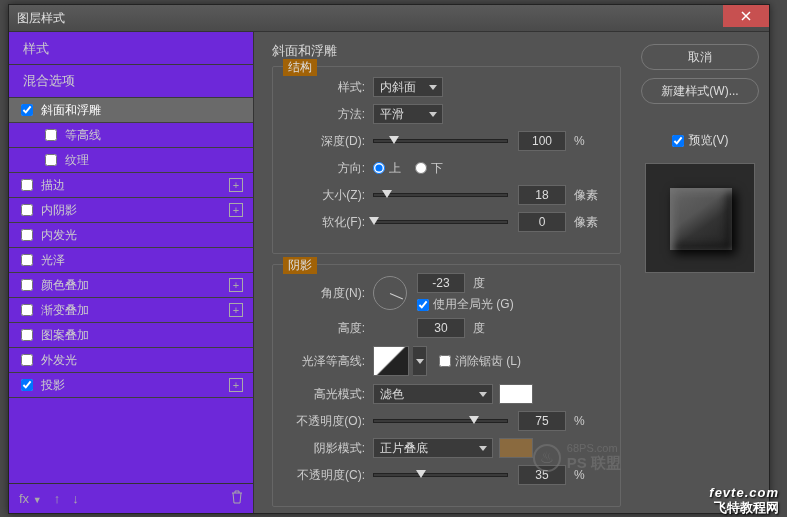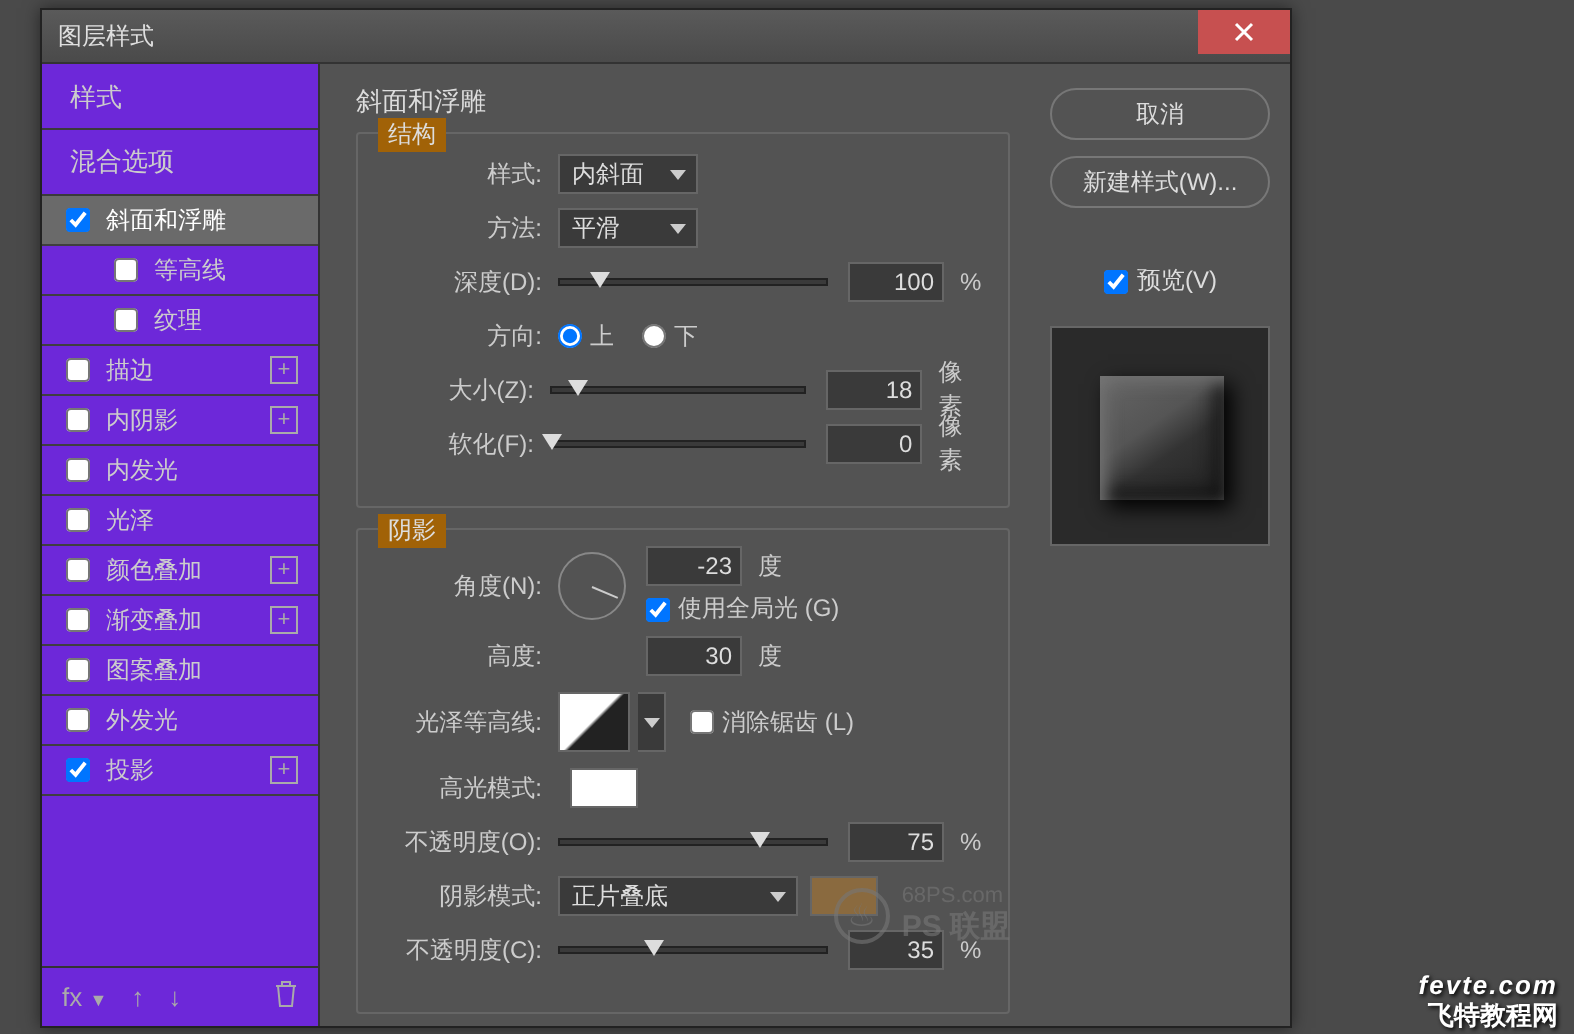--- a/index.html
+++ b/index.html
@@ -1,17 +1,17 @@
 <!DOCTYPE html>
 <html><head>
 <meta charset="utf-8">
 <style>
 * { margin: 0; padding: 0; box-sizing: border-box; font-family: "Microsoft YaHei", Arial, sans-serif; }
 body { background: #4a4a4a; width: 787px; height: 517px; overflow: hidden; position: relative; }
-.window { position: absolute; top: 4px; left: 20px; width: 626px; height: 510px; background: #535353; border: 1px solid #222; box-shadow: 0 0 8px rgba(0,0,0,0.5); }
+.window { position: absolute; top: 4px; left: 8px; width: 762px; height: 510px; background: #535353; border: 1px solid #222; box-shadow: 0 0 8px rgba(0,0,0,0.5); }
 .titlebar { height: 27px; background: linear-gradient(#5a5a5a, #4a4a4a); display: flex; align-items: center; padding-left: 8px; color: #e0e0e0; font-size: 12px; border-bottom: 1px solid #333; position: relative; }
 .close-btn { position: absolute; right: 0; top: 0; width: 46px; height: 22px; background: #c75050; color: #fff; display: flex; align-items: center; justify-content: center; font-size: 12px; cursor: pointer; }
 .body { display: flex; height: calc(100% - 27px); }
 .left-panel { width: 245px; background: #6d28d9; border-right: 1px solid #333; display: flex; flex-direction: column; }
 .left-header { color: #ccc; font-size: 13px; padding: 8px 14px 6px; border-bottom: 1px solid #3a3a3a; }
 .blend-header { color: #ccc; font-size: 13px; padding: 7px 14px; border-bottom: 1px solid #3a3a3a; }
 .style-item { display: flex; align-items: center; padding: 5px 12px; color: #ccc; font-size: 12px; border-bottom: 1px solid #3f3f3f; cursor: pointer; position: relative; height: 25px; }
 .style-item.selected { background: #6a6a6a; color: #fff; }
 .style-item input[type=checkbox] { margin-right: 8px; width: 12px; height: 12px; }
 .style-item.sub { padding-left: 36px; }
@@ -21,21 +21,21 @@
 .center-panel { flex: 1; padding: 10px 10px 10px 18px; color: #ccc; font-size: 12px; position: relative; }
 .section-title { font-size: 13px; margin-bottom: 6px; color: #ddd; }
 .fieldset { border: 1px solid #666; border-radius: 2px; padding: 10px 12px 14px; margin-bottom: 10px; position: relative; }
 .fieldset-legend { position: absolute; top: -8px; left: 10px; background: #a16207; padding: 0 5px; color: #ddd; font-size: 12px; }
 .row { display: flex; align-items: center; margin-bottom: 7px; height: 20px; }
 .row-label { width: 88px; text-align: right; padding-right: 8px; color: #ccc; }
 .select { background: #3a3a3a; border: 1px solid #666; color: #ddd; height: 20px; padding: 0 20px 0 6px; font-size: 12px; position: relative; display: inline-flex; align-items: center; min-width: 70px; }
 .select::after { content: ""; position: absolute; right: 5px; top: 7px; border-left: 4px solid transparent; border-right: 4px solid transparent; border-top: 5px solid #ccc; }
 .slider-track { width: 135px; height: 4px; background: #3a3a3a; border: 1px solid #222; position: relative; margin-right: 10px; }
 .slider-thumb { position: absolute; top: -4px; width: 0; height: 0; border-left: 5px solid transparent; border-right: 5px solid transparent; border-top: 8px solid #ddd; transform: translateX(-5px); }
-.num-input { width: 48px; height: 20px; background: #3a3a3a; border: 1px solid #666; color: #ddd; padding: 0 4px; font-size: 12px; text-align: right; }
+.num-input { width: 48px; height: 20px; background: #3a3a3a; border: 1px solid #666; color: #ddd; padding: 0 4px; font-size: 12px; text-align: center; }
 .unit { margin-left: 8px; color: #ccc; }
 .radio-wrap { display: inline-flex; align-items: center; margin-right: 14px; }
 .radio-wrap input { margin-right: 4px; }
 .angle-dial { width: 34px; height: 34px; border: 1px solid #888; border-radius: 50%; position: relative; margin-right: 10px; }
 .angle-dial::after { content: ""; position: absolute; width: 14px; height: 1px; background: #ccc; top: 50%; left: 50%; transform-origin: left; transform: rotate(23deg); }
 .contour-box { width: 36px; height: 30px; background: linear-gradient(135deg, #fff 48%, #222 52%); border: 1px solid #666; margin-right: 4px; }
 .small-select-arrow { width: 14px; height: 30px; background: #3a3a3a; border: 1px solid #666; border-left: none; display: flex; align-items: center; justify-content: center; margin-right: 12px; }
 .small-select-arrow::after { content: ""; border-left: 4px solid transparent; border-right: 4px solid transparent; border-top: 5px solid #ccc; }
 .color-swatch { width: 34px; height: 20px; border: 1px solid #666; margin-left: 6px; }
 .right-panel { width: 138px; padding: 12px 10px; display: flex; flex-direction: column; gap: 8px; }
@@ -209,20 +209,21 @@
           <div class="row-label">光泽等高线:</div>
           <div class="contour-box"></div>
           <div class="small-select-arrow"></div>
           <label style="display:flex;align-items:center">
               <input type="checkbox" class="cb" style="margin-right: 4px;">
               <span>消除锯齿 (L)</span>
             </label>
         </div>
         <div class="row">
           <div class="row-label">高光模式:</div>
+          <div class="select" style="min-width:120px">滤色</div>
           <div class="color-swatch" style="background:#ffffff"></div>
         </div>
         <div class="row">
           <div class="row-label">不透明度(O):</div>
           <div class="slider-track">
               <div class="slider-thumb" style="left:75%"></div>
             </div>
           <input class="num-input" value="75" style="">
           <span class="unit">%</span>
         </div>

